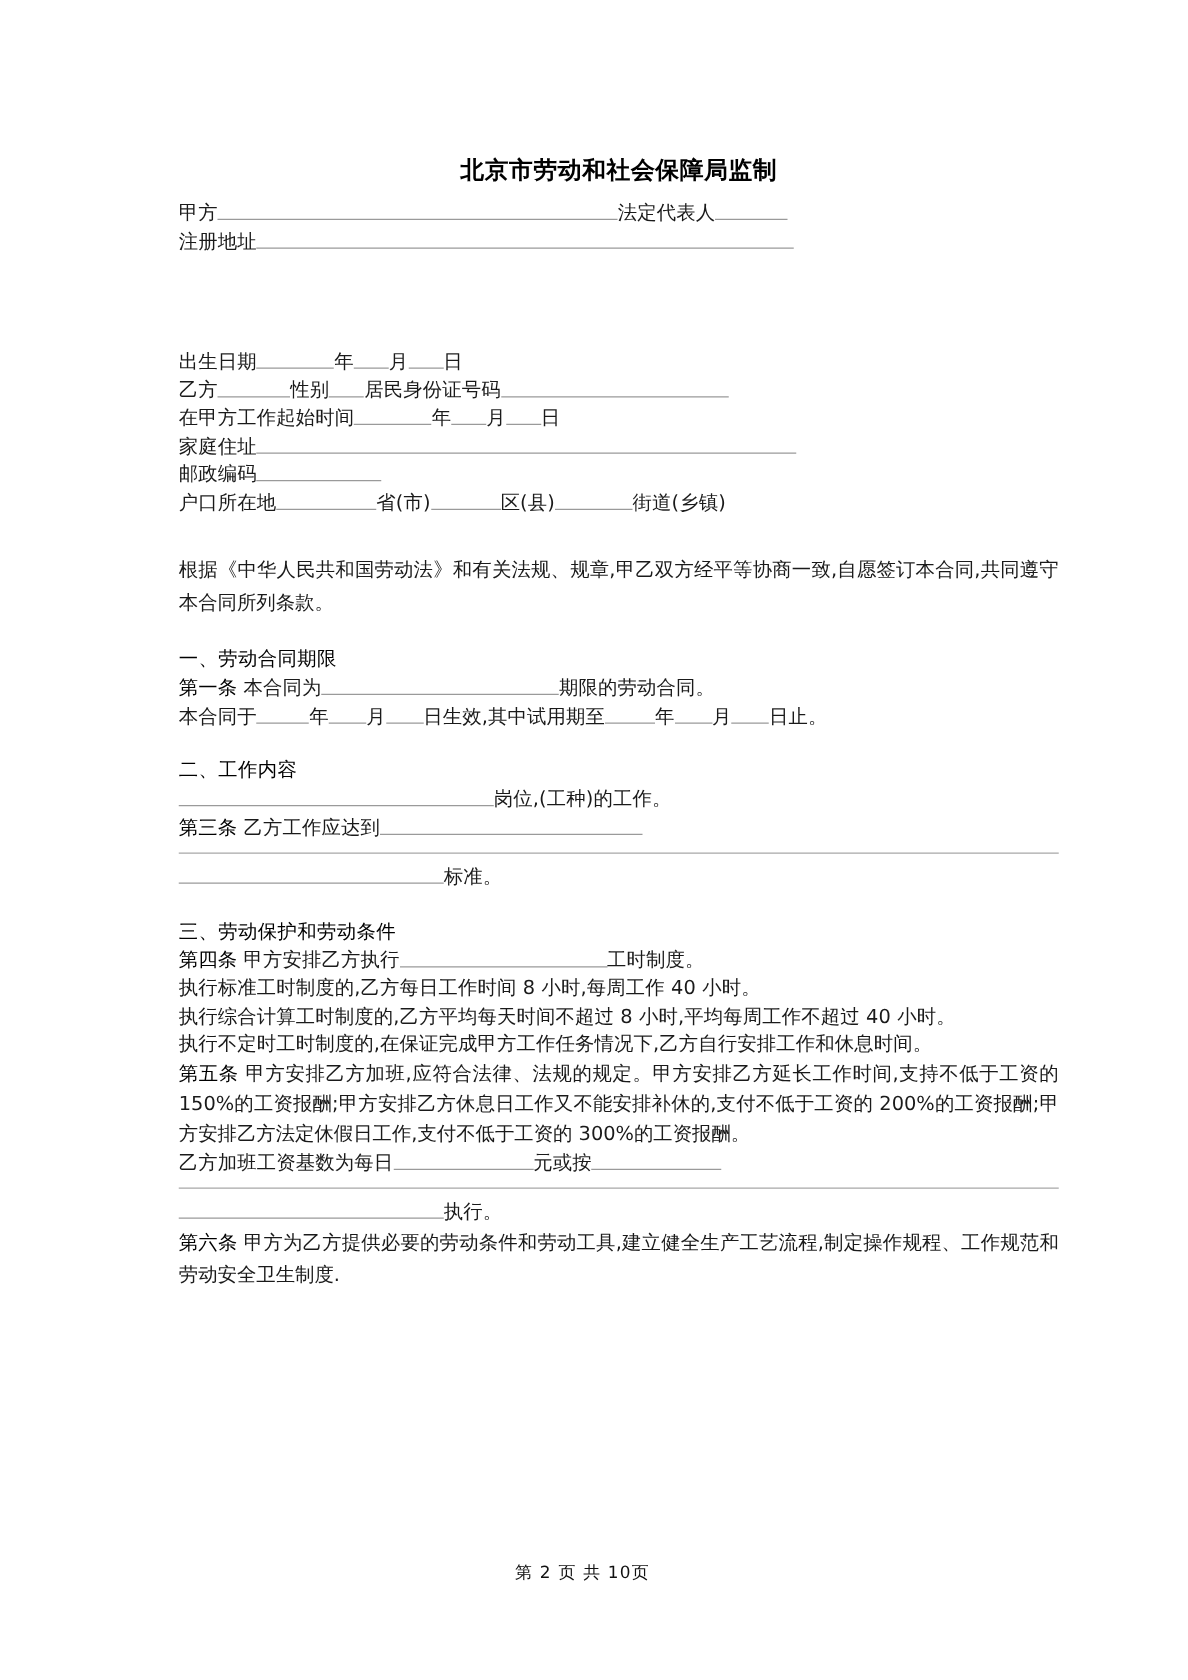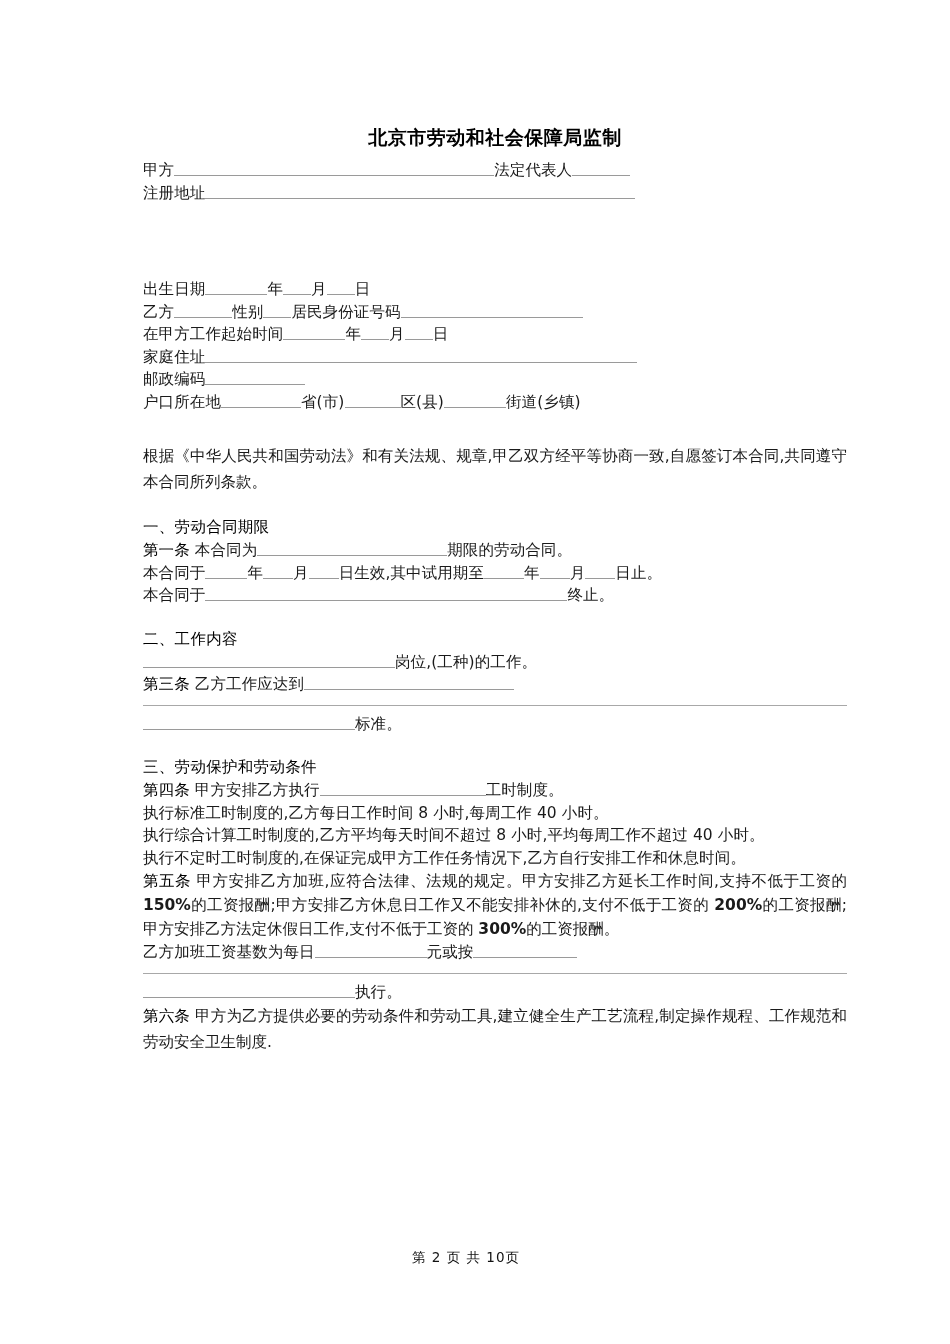--- a/index.html
+++ b/index.html
@@ -26,20 +26,21 @@
   }
   .doc-title {
     text-align: center;
     font-size: 19px;
     font-weight: bold;
     color: #000000;
     letter-spacing: 0.5px;
     margin-top: 124px;
     margin-bottom: 0;
     line-height: 26px;
+    font-family: Liberation Mono, monospace;
   }
   .line {
     font-size: 15.5px;
     color: #1a1a1a;
     line-height: 22.5px;
     white-space: nowrap;
     letter-spacing: 0.1px;
   }
   .para {
     font-size: 15.5px;
@@ -53,21 +54,21 @@
     font-weight: normal;
     color: #000000;
     line-height: 24px;
     letter-spacing: 0.3px;
   }
   .art {
     font-weight: normal;
     color: #000000;
   }
   .bold-num {
-    font-weight: bold;
+    font-weight: normal;
   }
   
   .ul {
     display: inline-block;
     border-bottom: 1px solid #9a9a9a;
     vertical-align: baseline;
     height: 15px;
     margin-bottom: -1px;
   }
   .full-rule {
@@ -147,23 +148,20 @@
     <div class="heading">一、劳动合同期限</div>
 
     <div class="line">
       <span class="art">第一条</span>&nbsp;<span>本合同为</span><span class="ul" style="width:190px"></span><span>期限的劳动合同。</span>
     </div>
 
     <div class="line">
       <span>本合同于</span><span class="ul" style="width:42px"></span><span>年</span><span class="ul" style="width:30px"></span><span>月</span><span class="ul" style="width:30px"></span><span>日生效,其中试用期至</span><span class="ul" style="width:40px"></span><span>年</span><span class="ul" style="width:30px"></span><span>月</span><span class="ul" style="width:30px"></span><span>日止。</span>
     </div>
 
-    <div class="line">
-      <span>本合同于</span><span class="ul" style="width:362px"></span><span>终止。</span>
-    </div>
 
     <div class="gap-md"></div>
 
     <div class="heading">二、工作内容</div>
 
 
     <div class="line">
       <span class="ul" style="width:252px"></span><span>岗位,(工种)的工作。</span>
     </div>
 

